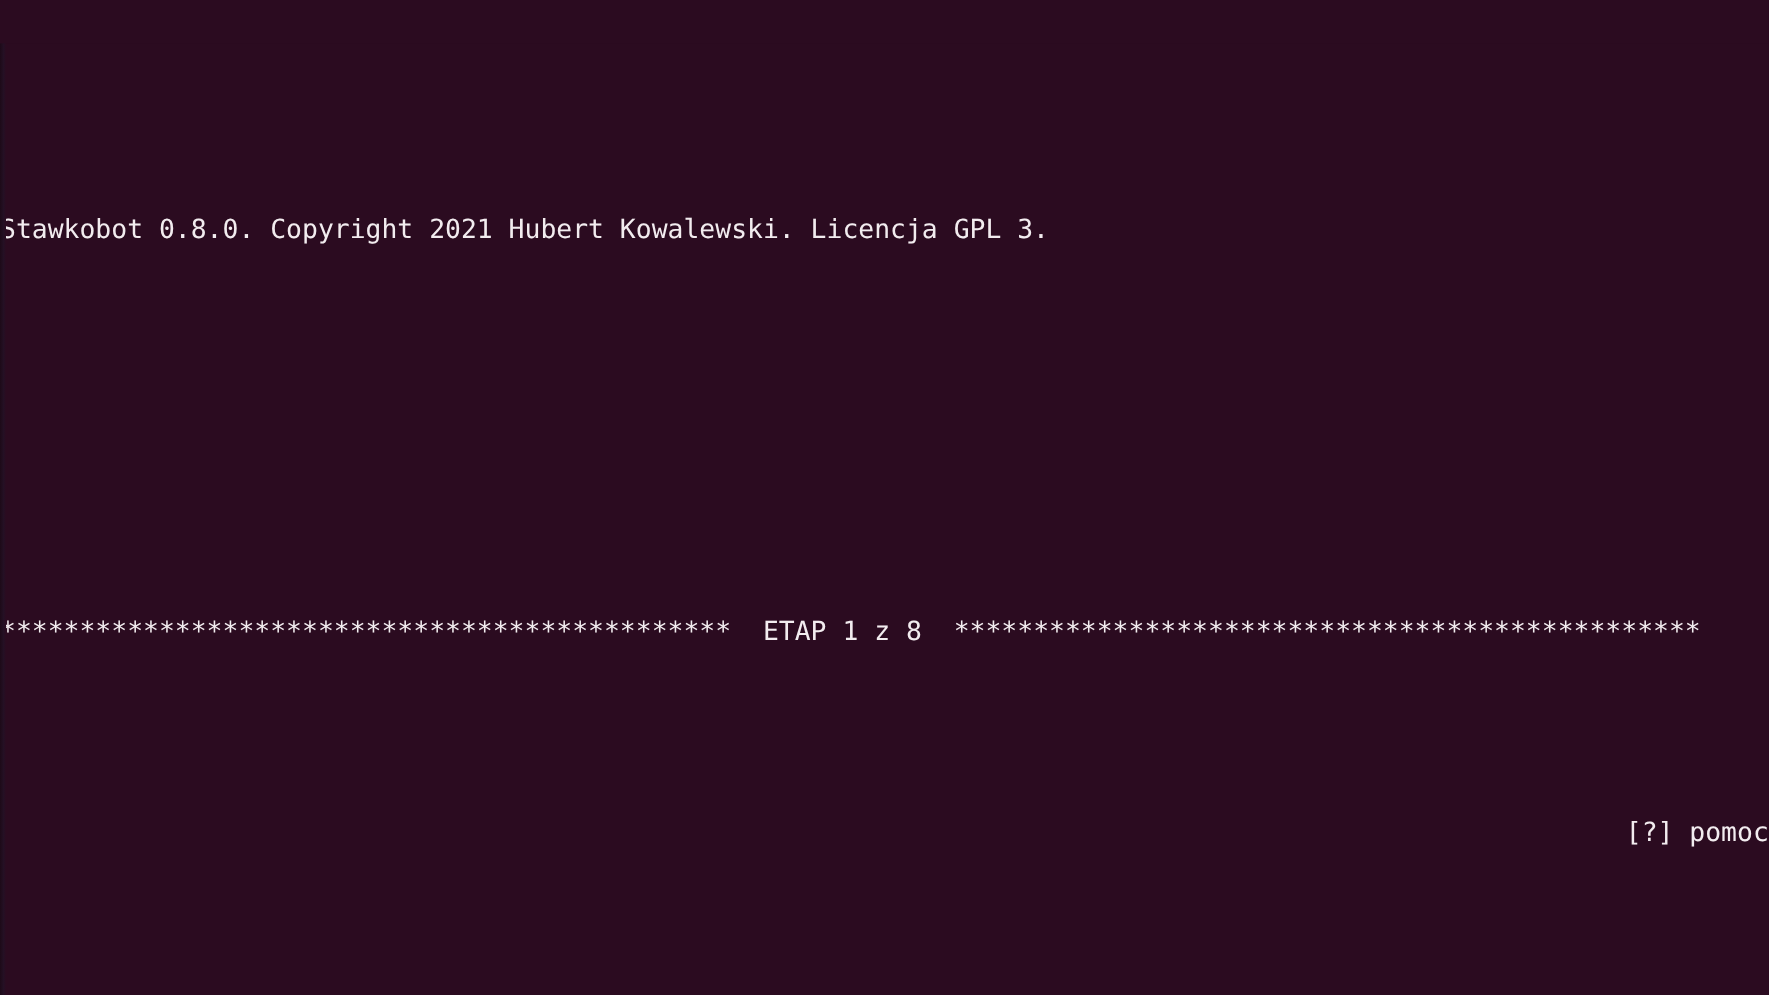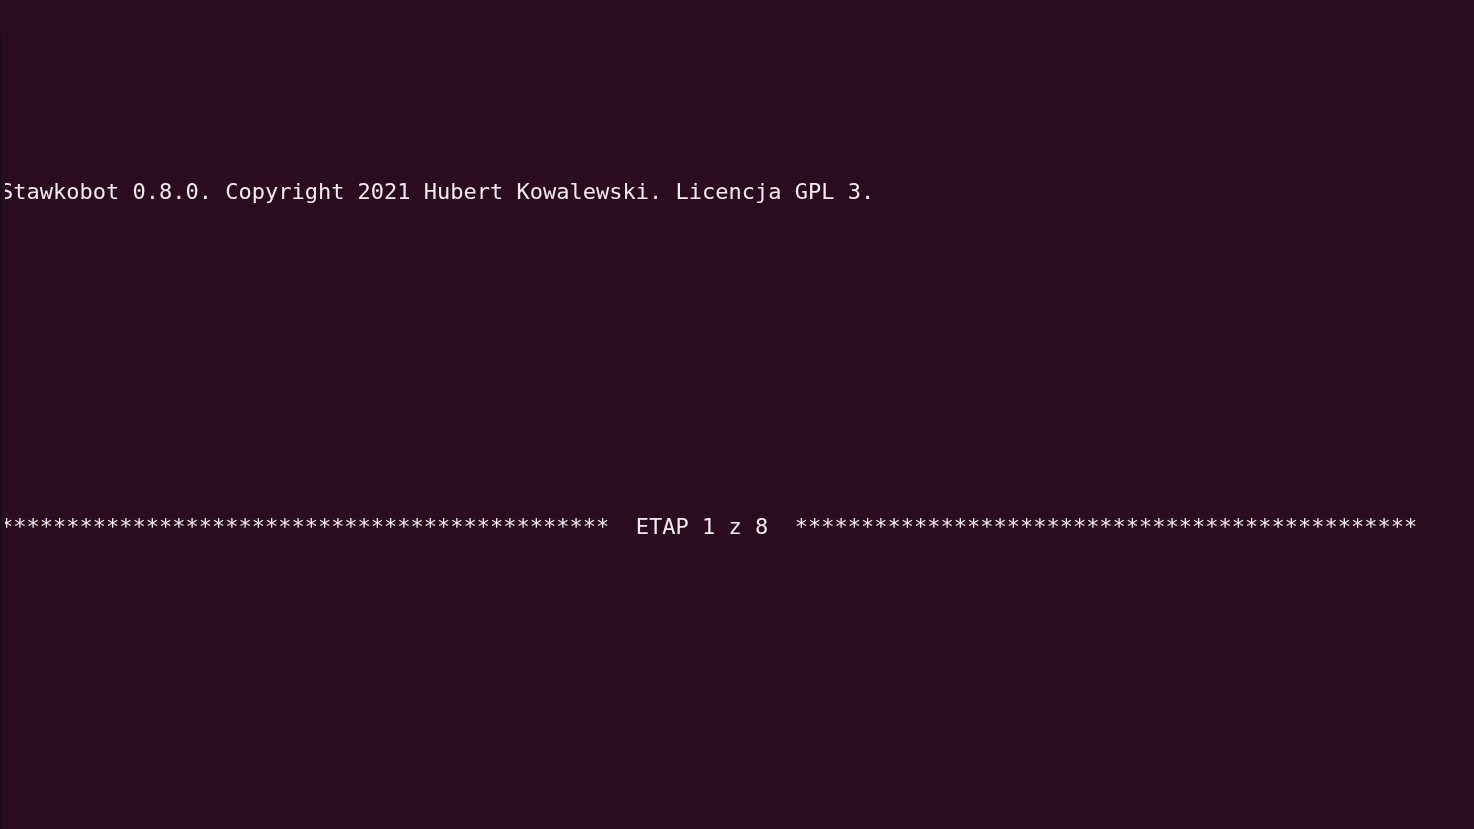--- a/index.html
+++ b/index.html
@@ -58,20 +58,21 @@
     
     <div class="row">Stawkobot 0.8.0. Copyright 2021 Hubert Kowalewski. Licencja GPL 3.</div>
 
     
     <div class="row"></div>
 
     
     <div class="row"><span>**********************************************</span><span>  </span><span>ETAP 1 z 8</span><span>  </span><span>***********************************************</span></div>
 
     
+    <div class="row right"><span>[?] pomoc</span></div>
 
     
     <div class="row"></div>
 
     
     
 
     
     
 

